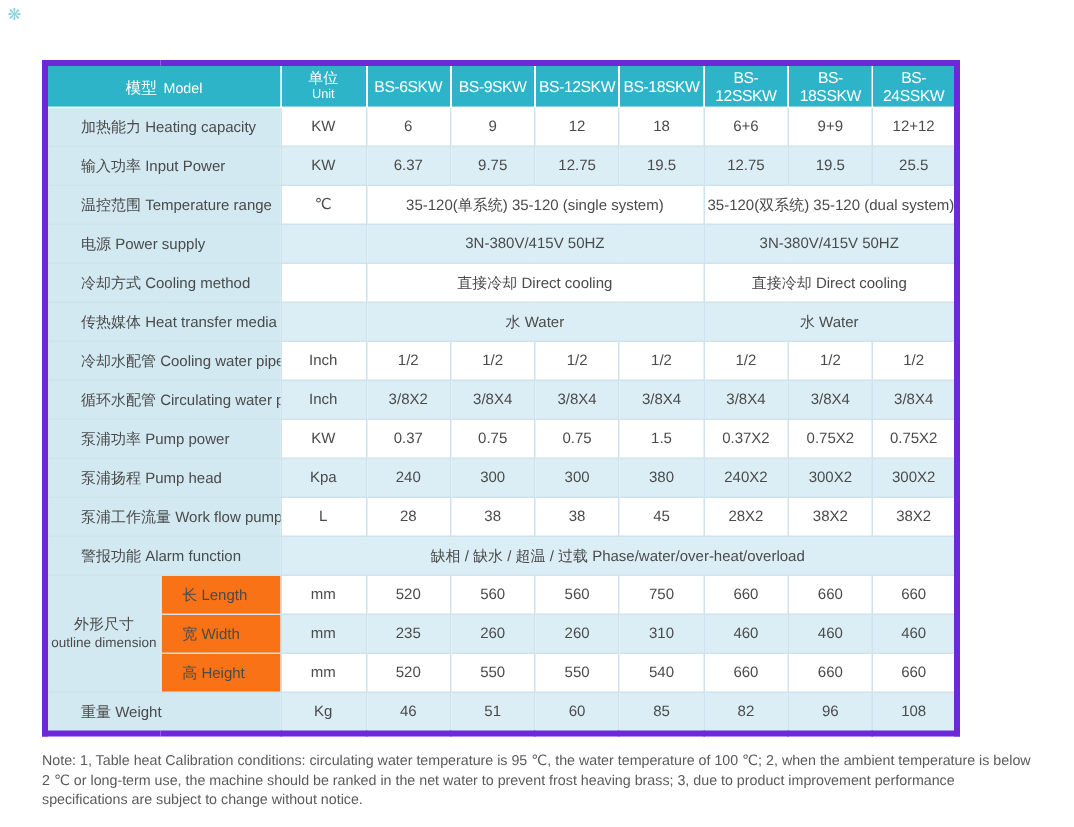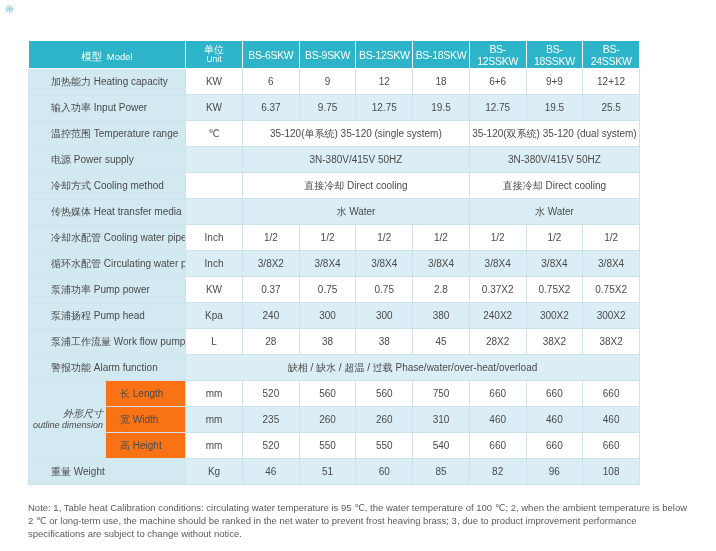--- a/index.html
+++ b/index.html
@@ -7,34 +7,34 @@
   .page{position:relative;width:716px;height:551px;overflow:hidden;background:#fff;}
 
   .deco{position:absolute;left:5px;top:3px;font-size:11px;color:#8fd0dd;}
 
   .title{position:absolute;left:30px;top:4px;margin:0;white-space:nowrap;}
   .t-en{font-size:22px;font-weight:bold;color:#333;letter-spacing:-0.6px;}
   .t-sep{font-size:13.5px;font-weight:bold;color:#333;margin-left:7px;}
   .t-zh{font-size:13.5px;font-weight:bold;color:#333;margin-left:3px;}
 
   table.spec{position:absolute;left:28px;top:40px;width:612px;border-collapse:collapse;table-layout:fixed;
-             border:1px solid #6d28d9;}
+             border:4px solid #6d28d9;}
   .spec th{background:#2db4c8;color:#fff;font-weight:normal;height:27px;text-align:center;
            border:1px solid rgba(255,255,255,0.85);padding:0 2px;overflow:hidden;}
   .th-model-zh{font-size:10.5px;}
   .th-model-en{font-size:9.5px;}
   .th-unit{line-height:1.15;font-size:10px;}
   .th-unit .u-en{display:block;font-size:8.5px;}
   .th-model-name{font-size:10.5px;letter-spacing:-0.3px;}
 
   .spec td{height:25px;font-size:10px;color:#4a4a4a;text-align:center;
            border:1px solid #cfe3ec;padding:0 2px;overflow:hidden;white-space:nowrap;}
   td.label{background:#d3e9f1;text-align:left;padding-left:22px;}
   td.label-sub{background:#f97316;text-align:left;padding-left:14px;}
-  td.label-main{background:#d3e9f1;text-align:right;line-height:1.2;white-space:normal;font-style:italic;}
+  td.label-main{background:#d3e9f1;text-align:center;line-height:1.2;white-space:normal;}
   td.label-main .lm-zh{font-size:10px;display:block;}
   td.label-main .lm-en{font-size:9px;display:block;}
   tr.row-white td.cell{background:#ffffff;}
   tr.row-blue  td.cell{background:#dceef5;}
 
   .note-zh{position:absolute;left:28px;top:474px;width:666px;margin:0;font-size:9.5px;line-height:1.5;color:#4c4c4c;}
   .note-en{position:absolute;left:28px;top:502px;width:666px;margin:0;font-size:9.5px;line-height:1.35;color:#5a5a5a;}
 </style>
 </head>
 <body>
@@ -143,21 +143,21 @@
           <td class="cell val">3/8X4</td>
           <td class="cell val">3/8X4</td>
           <td class="cell val">3/8X4</td>
         </tr>
         <tr class="row-white">
           <td class="label" colspan="2">泵浦功率 Pump power</td>
           <td class="cell unit">KW</td>
           <td class="cell val">0.37</td>
           <td class="cell val">0.75</td>
           <td class="cell val">0.75</td>
-          <td class="cell val">2.8</td>
+          <td class="cell val">1.5</td>
           <td class="cell val">0.37X2</td>
           <td class="cell val">0.75X2</td>
           <td class="cell val">0.75X2</td>
         </tr>
         <tr class="row-blue">
           <td class="label" colspan="2">泵浦扬程 Pump head</td>
           <td class="cell unit">Kpa</td>
           <td class="cell val">240</td>
           <td class="cell val">300</td>
           <td class="cell val">300</td>

